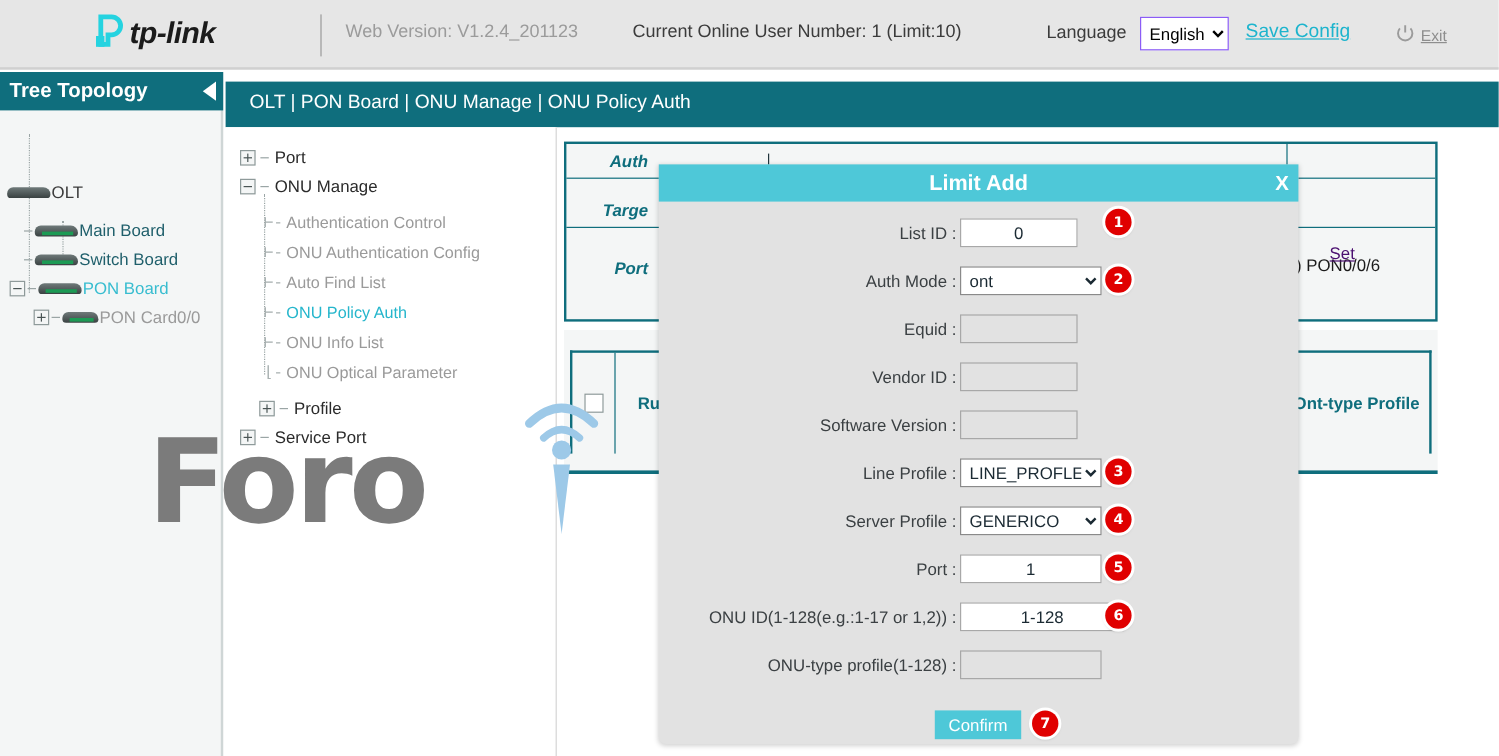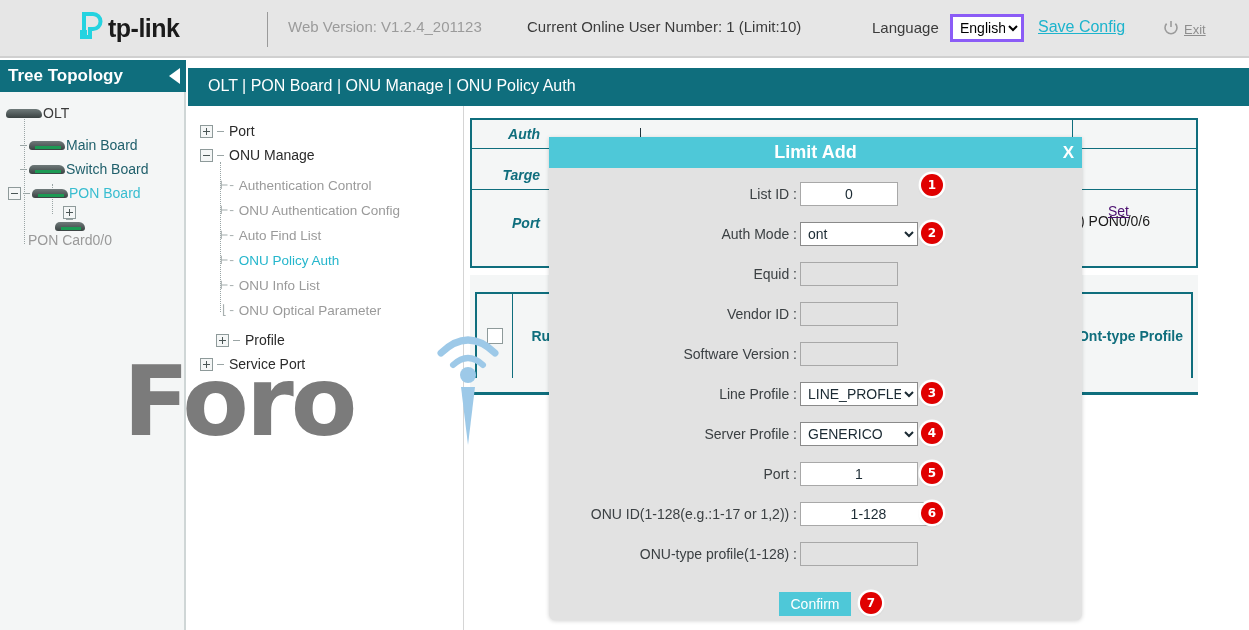--- a/index.html
+++ b/index.html
@@ -13,21 +13,21 @@
   }
 
   
   #topbar {
     position: absolute; left: 0; top: 0; width: 1249px; height: 58px;
     background: #e6e6e6;
     border-bottom: 2px solid #d0d0d0;
   }
   #logo-wrap {
     position: absolute; left: 72px; top: 10px;
-    display: flex; align-items: center; gap: 2px;
+    display: flex; align-items: center; gap: 2px; font-style: italic;
   }
   #logo-mark { width: 36px; height: 36px; position: relative; }
   #logo-text {
     font-size: 25px; font-weight: bold; color: #1b1b1b;
     letter-spacing: -0.5px; margin-left: -2px;
   }
   #topbar-divider {
     position: absolute; left: 267px; top: 12px; width: 1px; height: 35px;
     background: #9a9a9a;
   }
@@ -41,21 +41,21 @@
   }
   #lang-label {
     position: absolute; left: 872px; top: 19px;
     font-size: 15px; color: #3b3b3b;
   }
   #lang-select {
     position: absolute; left: 950px; top: 14px;
     width: 74px; height: 28px;
     font-family: "Liberation Sans", sans-serif;
     font-size: 14px; color: #000;
-    background: #fff; border: 3px solid #8b5cf6;
+    background: #fff; border: 1px solid #8b5cf6;
     border-radius: 0; padding-left: 3px;
   }
   #save-config {
     position: absolute; left: 1038px; top: 18px;
     font-size: 16px; color: #1db4cd; text-decoration: underline;
     cursor: pointer;
   }
   #power-icon {
     position: absolute; left: 1163px; top: 20px;
     width: 16px; height: 16px; color: #9b9b9b;
@@ -81,21 +81,21 @@
   #tree-collapse {
     position: absolute; right: 6px; top: 8px;
     width: 0; height: 0;
     border-top: 8px solid transparent;
     border-bottom: 8px solid transparent;
     border-right: 11px solid #ffffff;
     cursor: pointer;
   }
   .tree-node {
     position: absolute; display: flex; align-items: center; height: 22px;
-    font-size: 14px; white-space: nowrap;
+    font-size: 14px; white-space: nowrap; margin-top: 47px;
   }
   .dev-icon {
     width: 36px; height: 12px; position: relative; flex: none;
     margin-right: 1px;
   }
   .dev-icon .body {
     position: absolute; left: 0; top: 2px; width: 36px; height: 9px;
     background: linear-gradient(#6f7a7a, #3a4242);
     border-radius: 5px 6px 3px 3px;
   }
@@ -369,21 +369,21 @@
   <div class="tree-node" style="left:8px; top:122px;">
     <span class="expander"></span>
     <span class="dash"></span>
     <span class="dev-icon">
         <span class="body"></span>
         <span class="strip"></span>
       </span>
     <span style="color:#38bdd0;">PON Board</span>
   </div>
 
-  <div class="tree-node" style="left:28px; top:146px;flex-direction:column;">
+  <div class="tree-node" style="left:28px; top:146px;">
     <span class="expander plus"></span>
     <span class="dash"></span>
     <span class="dev-icon" style="width:30px;">
         <span class="body" style="width:30px;"></span>
         <span class="strip" style="width:20px;"></span>
       </span>
     <span style="color:#9a9a9a;">PON Card0/0</span>
   </div>
 </div>
 

